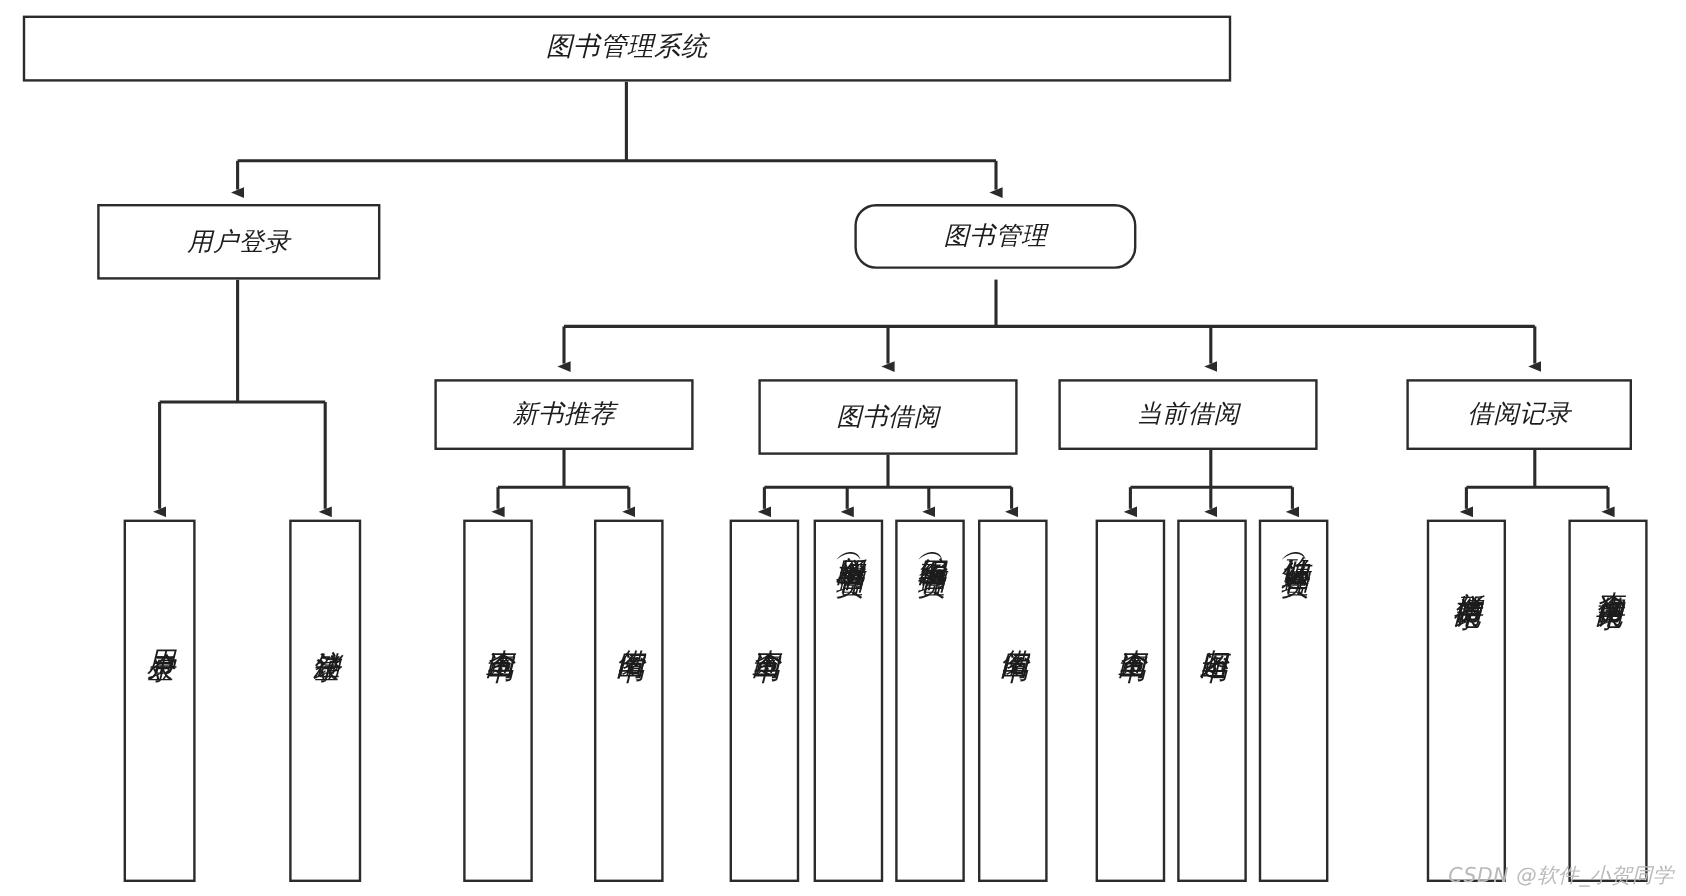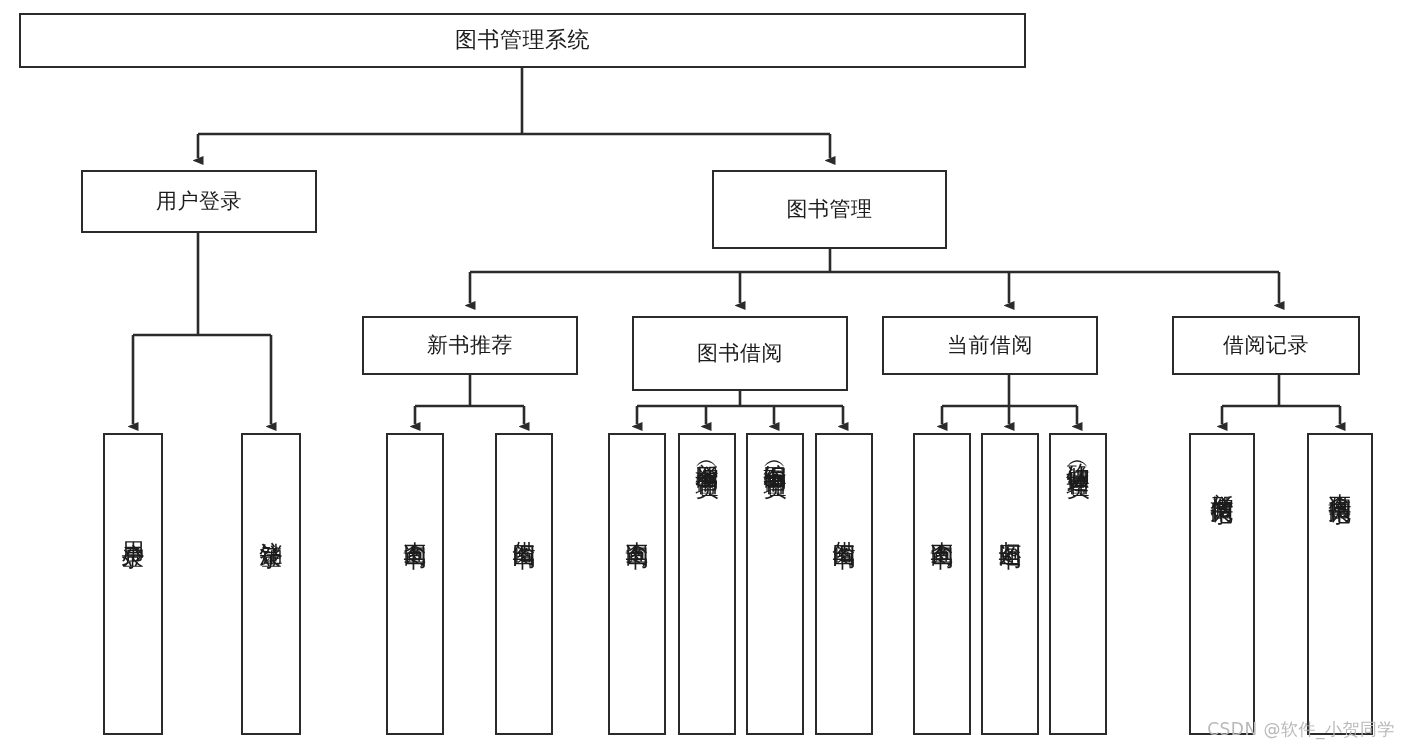--- a/index.html
+++ b/index.html
@@ -9,20 +9,21 @@
   }
   body {
     font-family: "DejaVu Sans", "Liberation Sans", sans-serif;
   }
   #canvas {
     position: relative;
     width: 1405px;
     height: 747px;
     background: #ffffff;
     overflow: hidden;
+    font-style: italic;
   }
   svg.wires {
     position: absolute;
     left: 0;
     top: 0;
     width: 1405px;
     height: 747px;
     pointer-events: none;
   }
   .node {
@@ -130,29 +131,29 @@
   </svg>
 
   <div class="node h root" style="left:19px; top:13px; width:1007px; height:55px;">
     <span class="label">图书管理系统</span>
   </div>
 
   <div class="node h" style="left:81px; top:170px; width:236px; height:63px;">
     <span class="label">用户登录</span>
   </div>
 
-  <div class="node h" style="left:712px; top:170px; width:235px; height:79px;">
+  <div class="node h" style="left:712px; top:170px; width:235px; height:54px;border-radius:18px;">
     <span class="label">图书管理</span>
   </div>
 
   <div class="node h" style="left:362px; top:316px; width:216px; height:59px;">
     <span class="label">新书推荐</span>
   </div>
 
-  <div class="node h" style="left:632px; top:316px; width:216px; height:75px;">
+  <div class="node h" style="left:632px; top:316px; width:216px; height:63px;">
     <span class="label">图书借阅</span>
   </div>
 
   <div class="node h" style="left:882px; top:316px; width:216px; height:59px;">
     <span class="label">当前借阅</span>
   </div>
 
   <div class="node h" style="left:1172px; top:316px; width:188px; height:59px;">
     <span class="label">借阅记录</span>
   </div>

